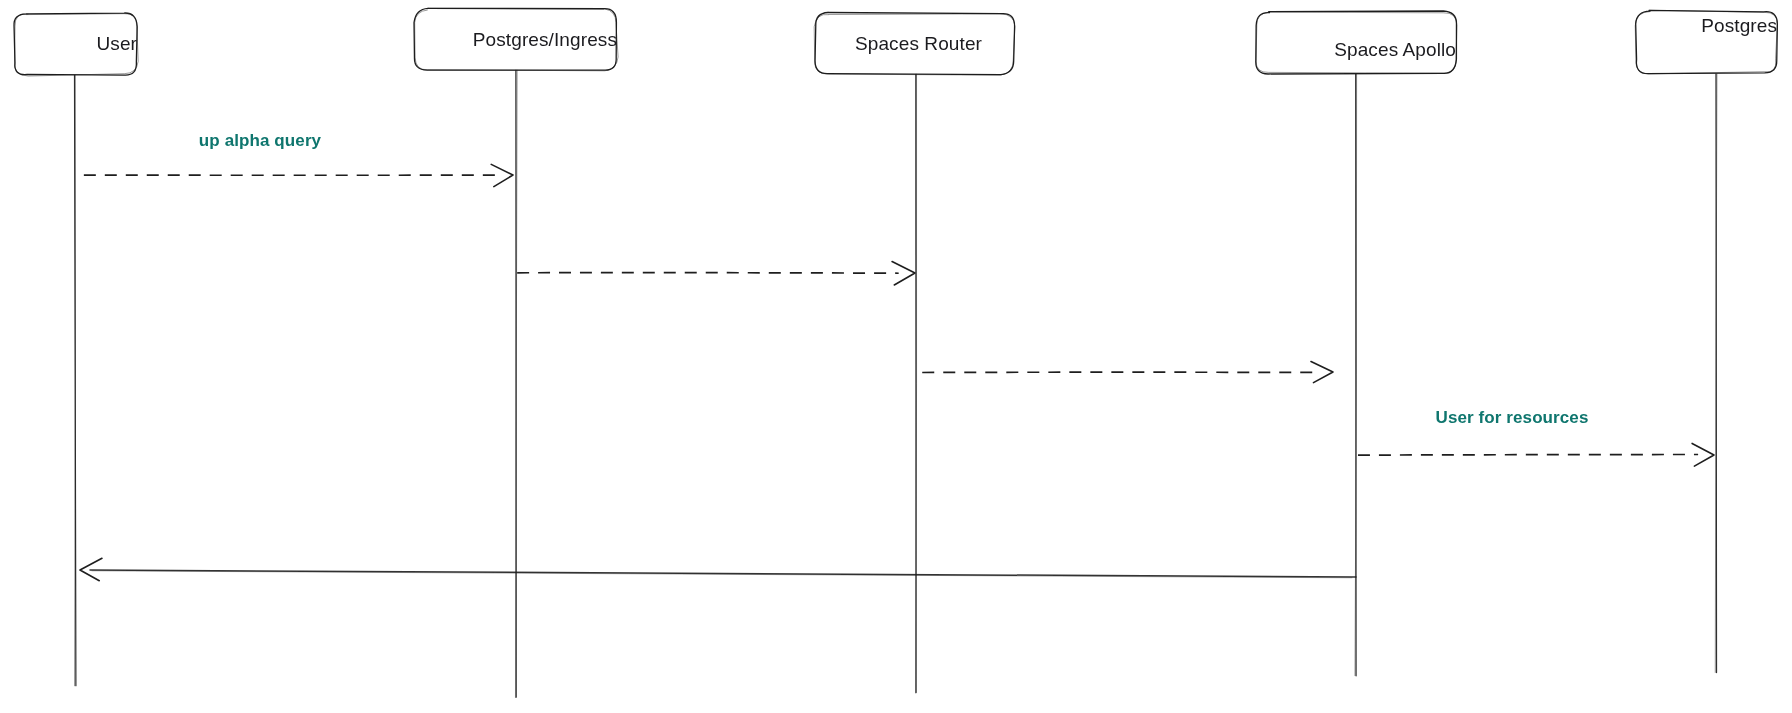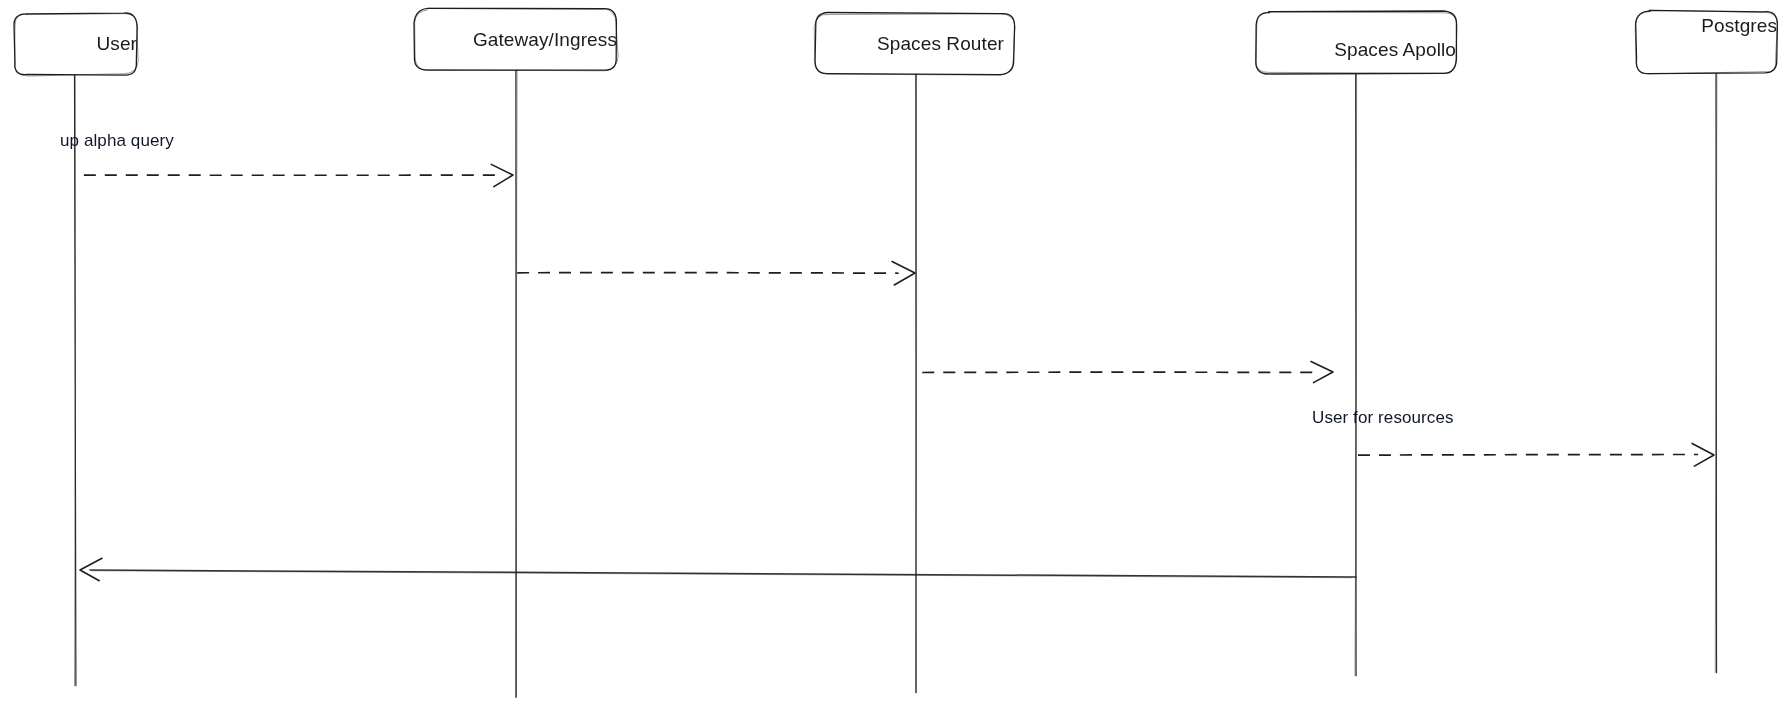--- a/index.html
+++ b/index.html
@@ -31,26 +31,28 @@
     text-align: right;
     font-size: 19px;
     line-height: 22px;
     color: #1b1b1f;
     letter-spacing: 0.1px;
     white-space: nowrap;
     pointer-events: none;
   }
   .message-label {
     position: absolute;
+    text-align: center;
     font-size: 17px;
     line-height: 20px;
-    color: #0f172a;
+    color: #0f766e;
     letter-spacing: 0.1px;
     white-space: nowrap;
     pointer-events: none;
+    font-weight: bold;
   }
   .lifeline-hit {
     position: absolute;
     width: 14px;
   }
   .participant-hit {
     position: absolute;
   }
   .msg-hit {
     position: absolute;
@@ -132,22 +134,22 @@
         <g>
           <path d="M 1356 577 L 90 570" stroke="#1e1e1e" stroke-width="1.5" fill="none" opacity="0.9" stroke-linecap="round"></path>
           <path d="M 1352 577.8 L 92 570.8" stroke="#1e1e1e" stroke-width="0.8" fill="none" opacity="0.45" stroke-linecap="round"></path>
           <path d="M 101.98019385383473 558.2582557202588 L 80 570 L 99.28135472549188 580.6885200742113" stroke="#1e1e1e" stroke-width="1.6" fill="none" stroke-linecap="round" stroke-linejoin="round"></path>
         </g>
       </g>
   </svg>
 
   <div id="labels-layer">
       <div class="participant-label" style="left: 14px; top: 33px; width: 123px;">User</div>
-      <div class="participant-label" style="left: 415px; top: 28.5px; width: 202px;">Gateway/Ingress</div>
-      <div class="participant-label" style="left: 815px; top: 32.5px; width: 177px; padding-left: 12px;">Spaces Router</div>
+      <div class="participant-label" style="left: 415px; top: 28.5px; width: 202px;">Postgres/Ingress</div>
+      <div class="participant-label" style="left: 793px; top: 32.5px; width: 177px; padding-left: 12px;">Spaces Router</div>
       <div class="participant-label" style="left: 1256px; top: 39px; width: 200px;">Spaces Apollo</div>
       <div class="participant-label" style="left: 1636px; top: 15px; width: 141px;">Postgres</div>
       <div class="message-label" style="left: 60px; top: 131px; width: 400px;">up alpha query</div>
       <div class="message-label" style="left: 1312px; top: 408px; width: 400px;">User for resources</div>
     </div>
   <div id="hit-layer">
       <div class="participant-hit" style="left: 14px; top: 13px; width: 123px; height: 62px;"></div>
       <div class="lifeline-hit" style="left: 68px; top: 75px; height: 611px;"></div>
       <div class="participant-hit" style="left: 415px; top: 9px; width: 202px; height: 61px;"></div>
       <div class="lifeline-hit" style="left: 509px; top: 70px; height: 627px;"></div>

